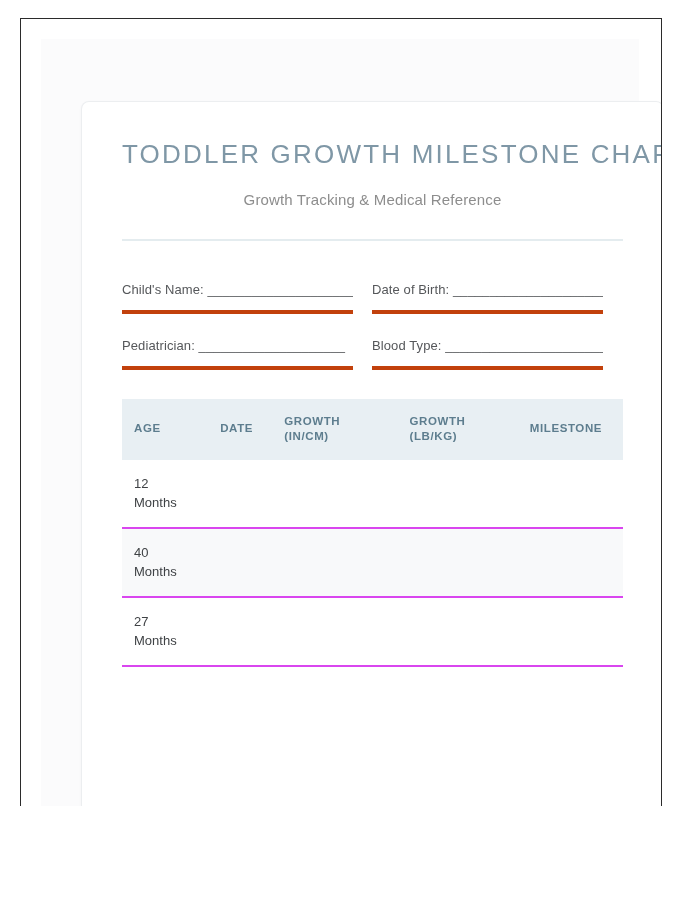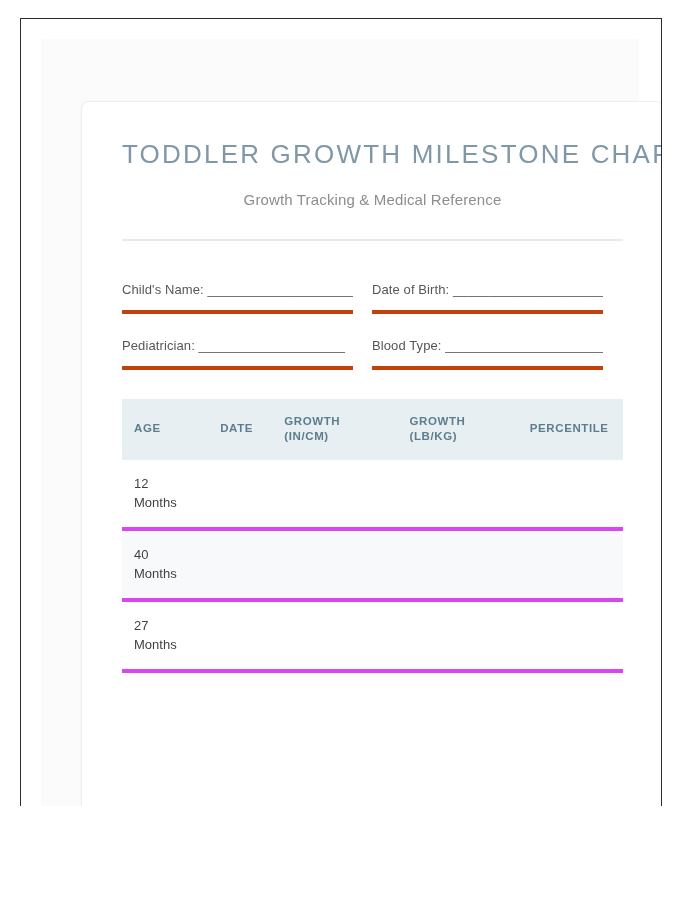--- a/index.html
+++ b/index.html
@@ -128,21 +128,21 @@
     vertical-align: middle;
     line-height: 1.35;
     border: none;
   }
   .growth-table tbody td {
     font-size: 13px;
     color: #3f4245;
     padding: 14px 10px 14px 12px;
     vertical-align: top;
     line-height: 1.5;
-    border-bottom: 4px solid #d946ef;
+    border-bottom: 2px solid #d946ef;
     height: 44px;
     box-sizing: border-box;
   }
   .growth-table tbody tr:nth-child(even) td {
     background: #f8f9fa;
   }
   .col-age       { width: 17.2%; }
   .col-date      { width: 12.8%; }
   .col-height    { width: 25.0%; }
   .col-weight    { width: 24.0%; }
@@ -198,21 +198,21 @@
               </th>
               <th>
                 <span>GROWTH</span><br>
                 <span>(IN/CM)</span>
               </th>
               <th>
                 <span>GROWTH</span><br>
                 <span>(LB/KG)</span>
               </th>
               <th>
-                <span>PERCENTILE</span>
+                <span>MILESTONE</span>
               </th>
             </tr>
           </thead>
           <tbody>
             <tr>
               <td>
                   <div class="age-cell">12 Months</div>
                 </td>
               <td></td>
               <td></td>

